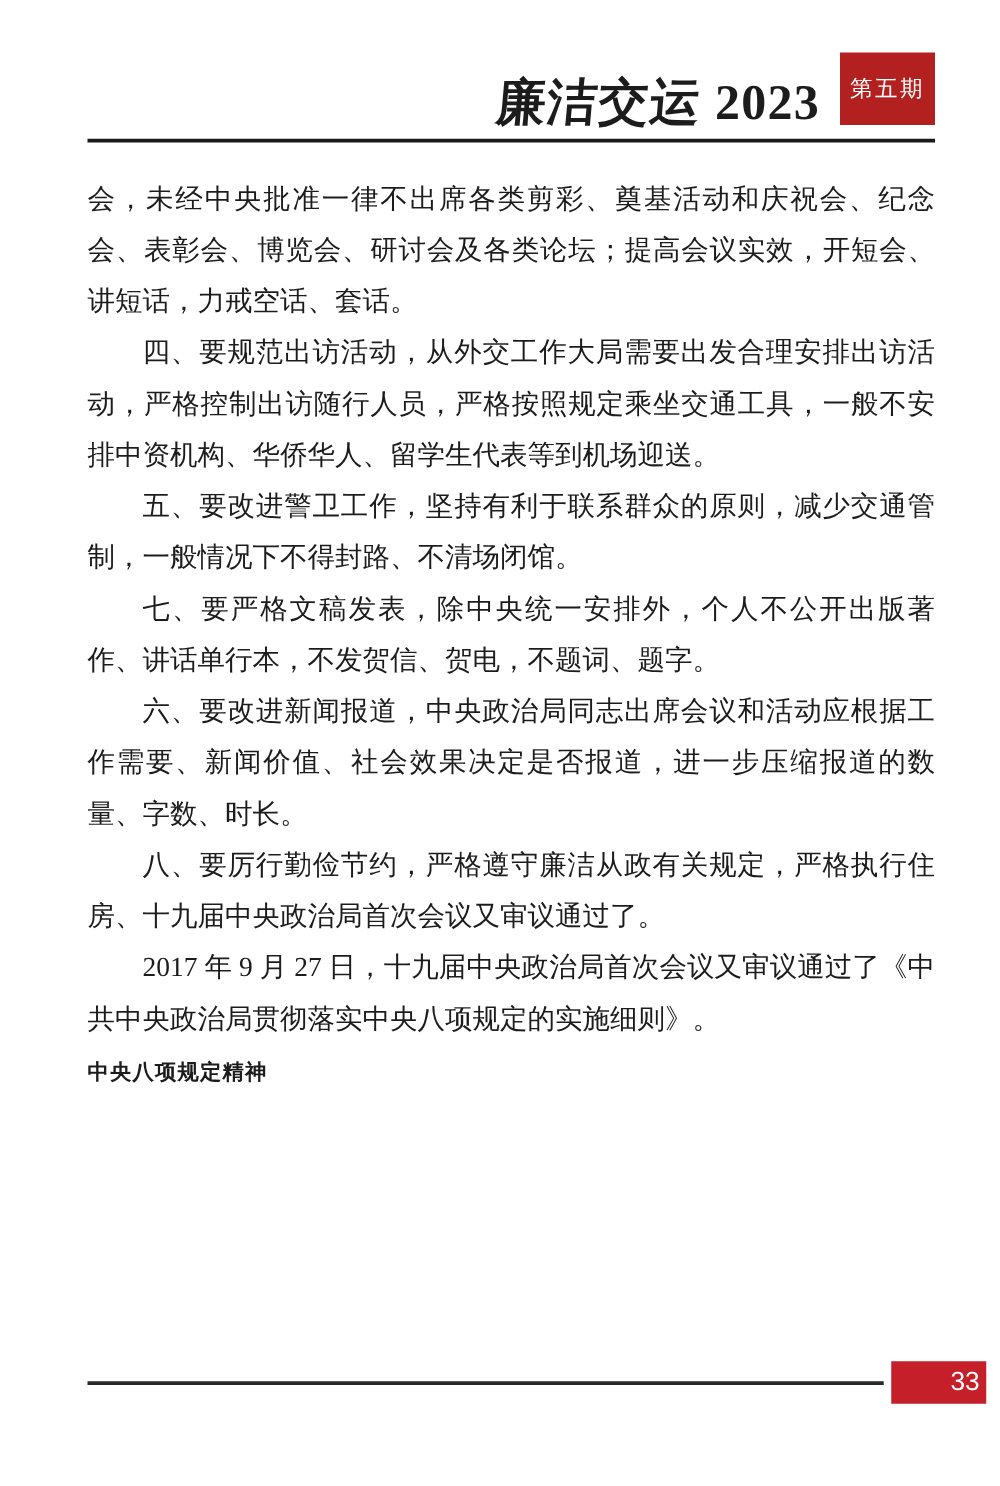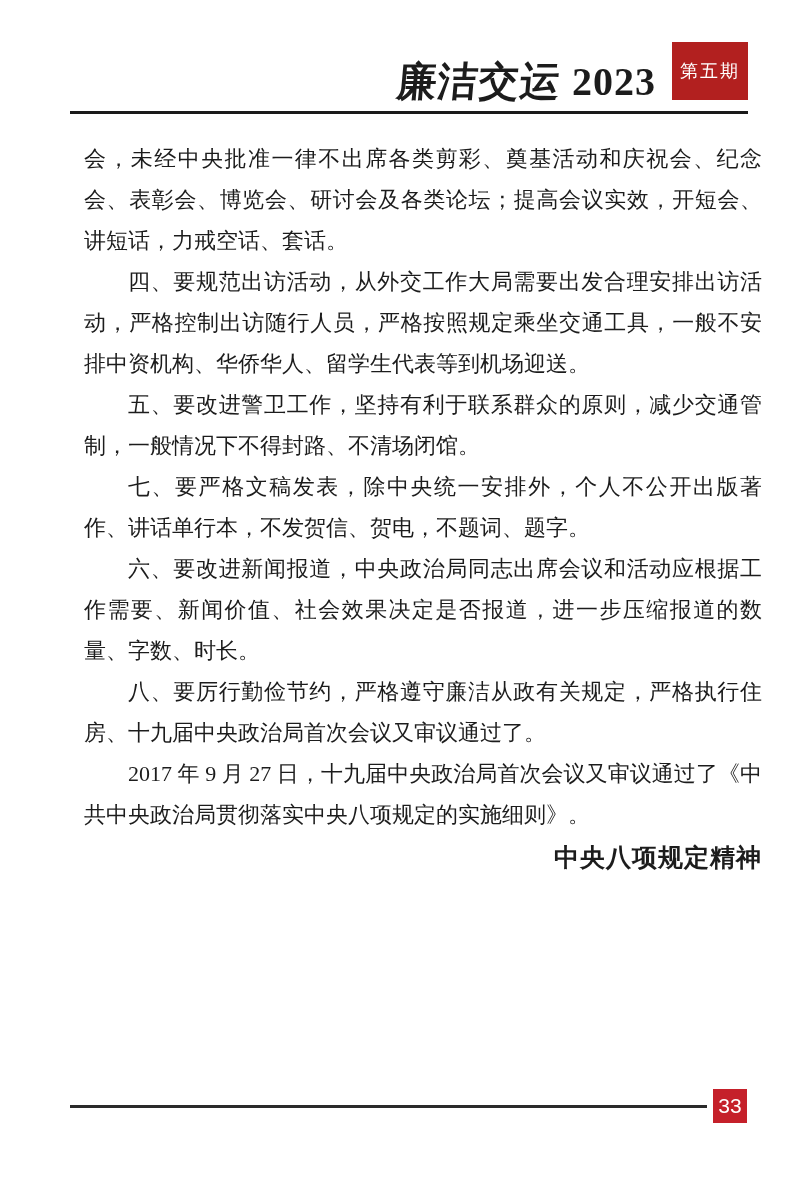--- a/index.html
+++ b/index.html
@@ -46,35 +46,35 @@
     padding: 16px 8px;
     letter-spacing: 2px;
     margin-bottom: 2px;
     white-space: nowrap;
   }
 
   
   .body-text {
     position: absolute;
     top: 138px;
-    left: 84px;
+    left: 70px;
     width: 678px;
     font-size: 22px;
     line-height: 41px;
     text-align: justify;
     text-justify: inter-character;
   }
   .body-text p { margin: 0; }
   .body-text p.indent { text-indent: 2em; }
   .section-heading {
     font-family: "Liberation Sans", sans-serif;
     font-weight: bold;
-    font-size: 25px;
+    font-size: 17px;
     line-height: 41px;
-    text-align: right;
+    text-align: left;
     margin: 2px 0 5px 0;
     letter-spacing: 1px;
   }
 
   
   .footer-rule {
     position: absolute;
     left: 70px;
     top: 1105px;
     width: 637px;
@@ -87,20 +87,21 @@
     top: 1089px;
     width: 34px;
     height: 34px;
     background: #c5202a;
     color: #ffffff;
     font-family: "Liberation Sans", sans-serif;
     font-size: 21px;
     display: flex;
     align-items: center;
     justify-content: center;
+    padding-left: 42px;
   }
 </style>
 </head>
 <body>
 
 <div class="page">
 
   <div class="header">
     <div class="masthead">
       <span class="cn">廉洁交运</span>

